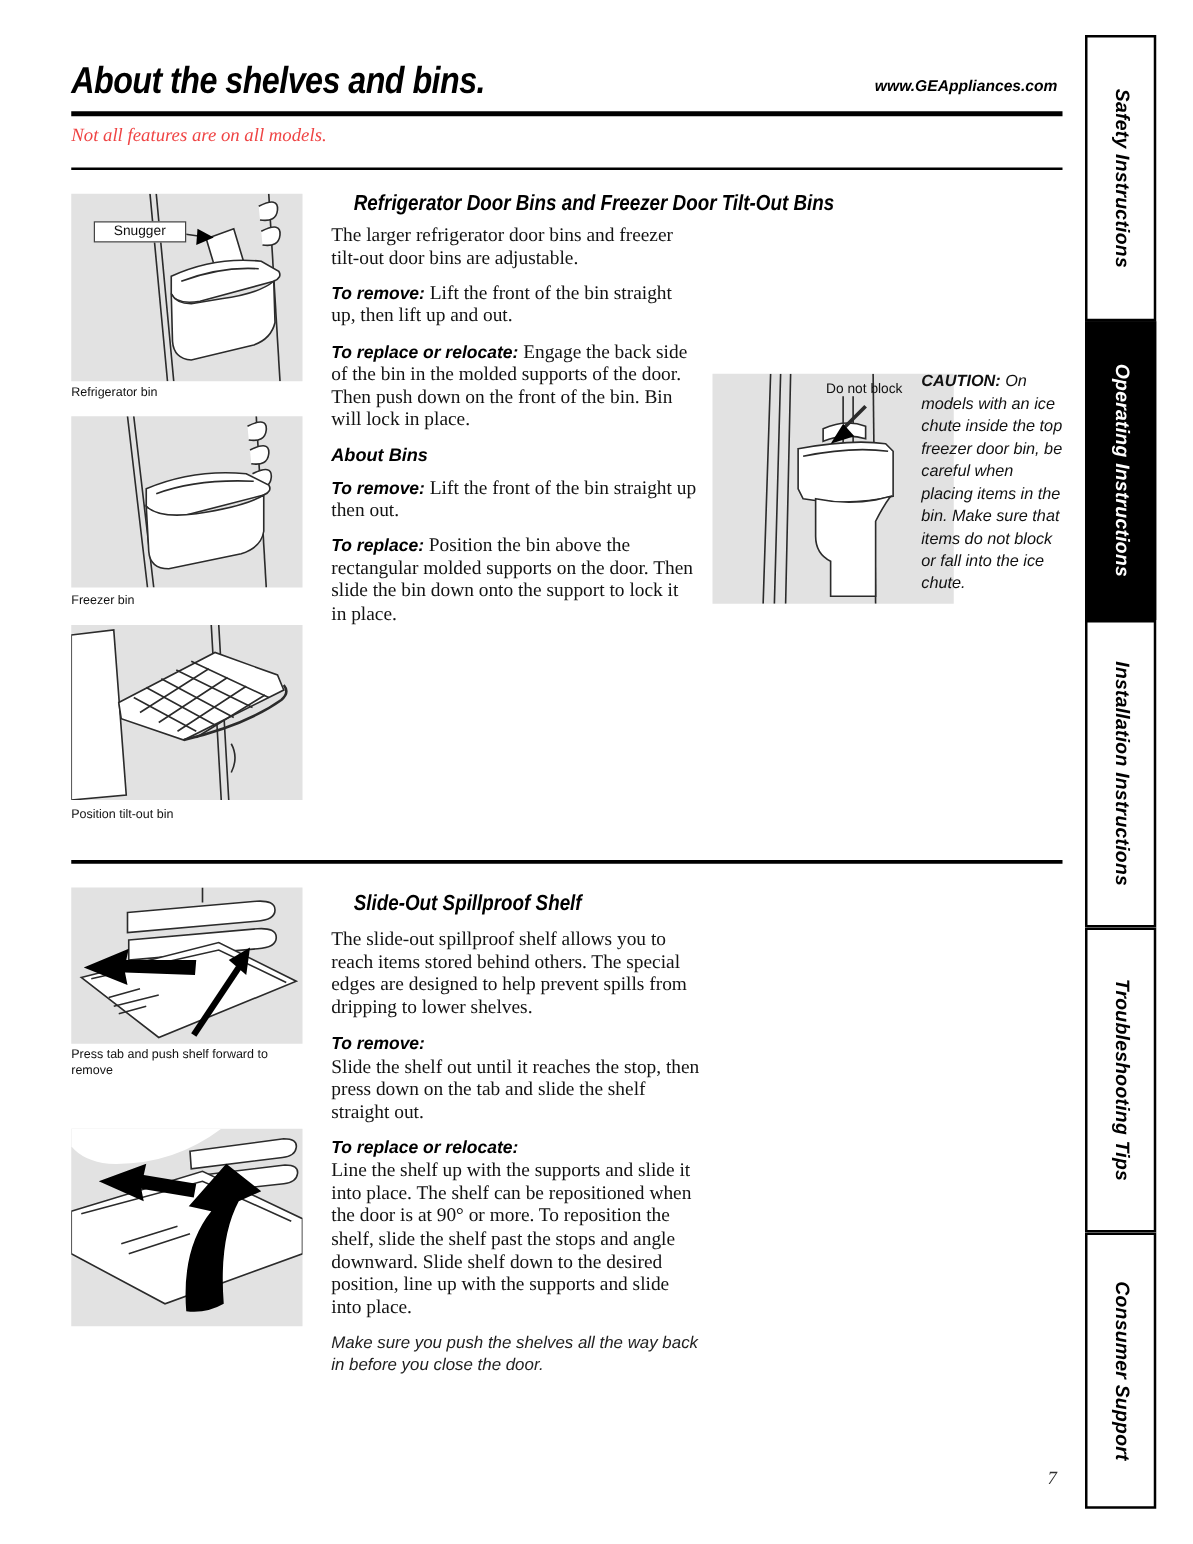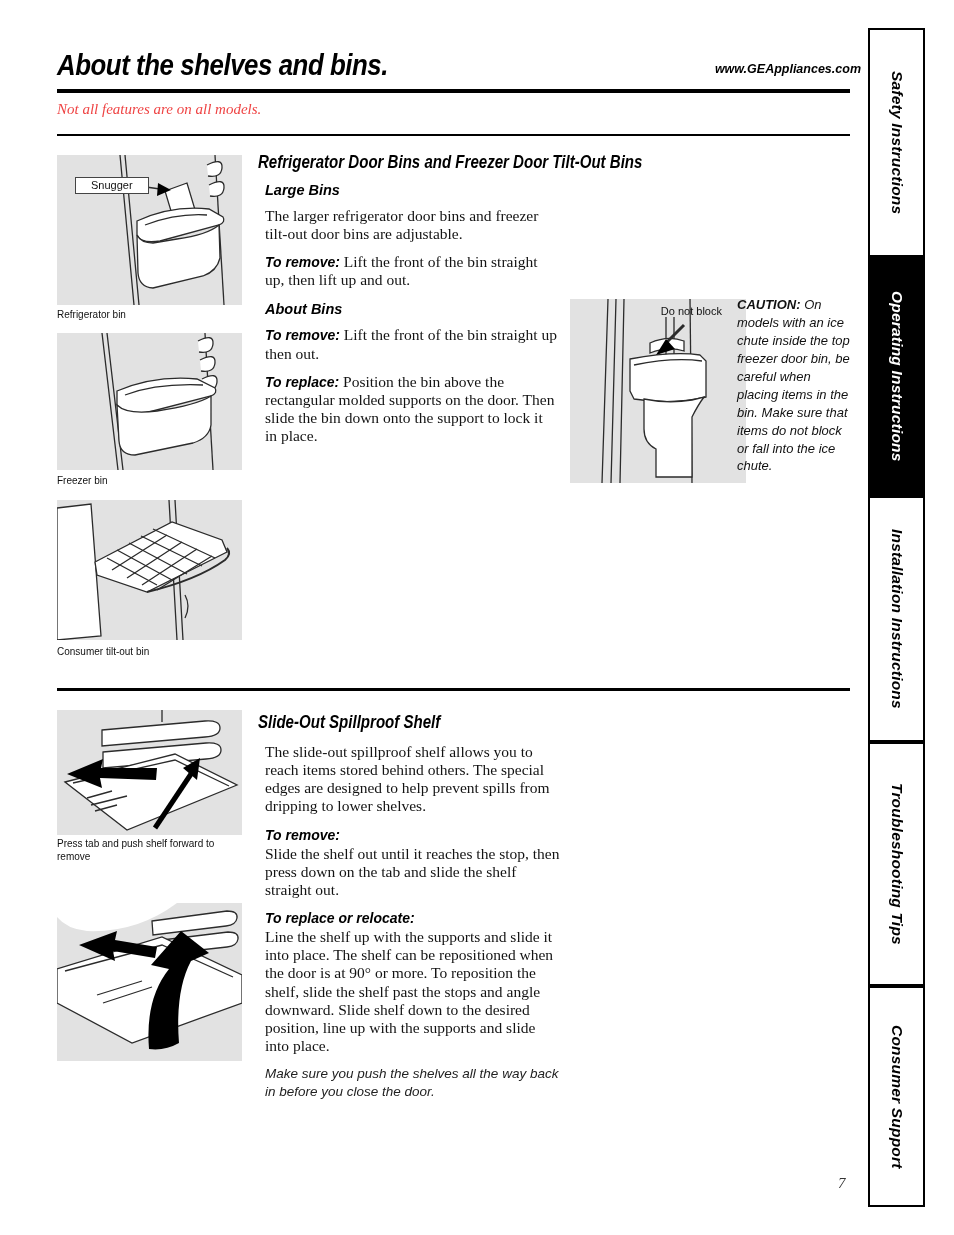--- a/index.html
+++ b/index.html
@@ -6,39 +6,39 @@
   .page {
     position:relative; width:954px; height:1235px; background:#fff;
     font-family:"Liberation Serif", serif; color:#111; overflow:hidden;
   }
   .cond { display:inline-block; transform:scaleX(0.86); transform-origin:0 50%; white-space:nowrap; }
   .sansbi { font-family:"Liberation Sans", sans-serif; font-weight:bold; font-style:italic; }
 
   
   .title { position:absolute; left:57px; top:48px; font-size:30px; letter-spacing:-0.5px;
            font-family:"Liberation Sans", sans-serif; font-weight:bold; font-style:italic; color:#000; }
-  .site  { position:absolute; right:93px; top:62px; font-size:12.5px;
+  .site  { position:absolute; right:108px; top:62px; font-size:12.5px;
            font-family:"Liberation Sans", sans-serif; font-weight:bold; font-style:italic; color:#000; }
   .rule  { position:absolute; left:57px; width:793px; background:#000; }
   .rule.r1 { top:89px;  height:4px; }
   .rule.r2 { top:134px; height:2px; }
   .rule.r3 { top:688px; height:3px; }
   .tagline { position:absolute; left:57px; top:101px; font-size:15px;
              font-family:Liberation Serif, serif; font-style:italic; color:#ef4444; }
 
   
   .fig { position:absolute; left:57px; width:185px; background:#e2e2e2; }
   .fig svg { display:block; width:100%; height:100%; }
   .figlabel { position:absolute; font-family:"Liberation Sans", sans-serif; font-size:11px; color:#111; }
   .boxlabel { border:1px solid #444; background:#fff; padding:0 15px; line-height:15px; }
   .caption { position:absolute; left:57px; width:180px; font-family:"Liberation Sans", sans-serif;
              font-size:10px; line-height:1.25; color:#111; }
 
   
-  .h-section { position:absolute; left:258px; font-family:"Liberation Sans", sans-serif;
+  .h-section { position:absolute; left:283px; font-family:"Liberation Sans", sans-serif;
                font-weight:bold; font-style:italic; font-size:17.5px; color:#000; }
   .col { position:absolute; font-size:15.5px; line-height:1.17; color:#131313; }
   .col p { margin:0 0 10px; }
   .col .sub { font-family:"Liberation Sans", sans-serif; font-weight:bold; font-style:italic;
               font-size:14.5px; margin:2px 0 8px; color:#000; }
   .lead { font-family:"Liberation Sans", sans-serif; font-weight:bold; font-style:italic;
           font-size:14px; color:#000; }
   .labelline { margin:0 0 1px !important; }
   .note { font-family:"Liberation Sans", sans-serif; font-style:italic; font-size:13.5px;
           line-height:1.3; color:#222; margin-top:4px; }
@@ -115,35 +115,35 @@
     <svg viewBox="0 0 185 140">
       <path class="wh" d="M0,8 L34,4 L44,136 L0,140 Z"></path>
       <path class="ln" d="M112,0 L120,140 M118,0 L126,140"></path>
       <path class="wh" d="M38,62 L115,22 L165,40 L170,52 L90,92 L40,75 Z"></path>
       <path class="ln" d="M50,58 L100,85 M60,50 L115,80 M72,43 L130,74 M84,36 L145,66 M96,29 L158,58"></path>
       <path class="ln" d="M55,70 L110,35 M70,78 L125,42 M85,85 L140,49 M100,90 L155,56"></path>
       <path class="ln" style="stroke-width:2" d="M90,92 Q140,80 168,60 Q175,54 170,48"></path>
       <path class="ln" d="M128,95 Q134,106 128,118"></path>
     </svg>
   </div>
-  <div class="caption" style="top:646px;">Consumer tilt-out bin</div>
+  <div class="caption" style="top:646px;">Position tilt-out bin</div>
 
   <div class="h-section" style="top:152px;"><span class="cond">Refrigerator Door Bins and Freezer Door Tilt-Out Bins</span></div>
 
   <div class="col" style="left:265px; top:180px; width:292px;">
-    <div class="sub">Large Bins</div>
     <p>The larger refrigerator door bins and freezer tilt-out door bins are adjustable.</p>
     <p><b class="lead">To remove:</b> <span>Lift the front of the bin straight up, then lift up and out.</span></p>
+    <p><b class="lead">To replace or relocate:</b> <span>Engage the back side of the bin in the molded supports of the door. Then push down on the front of the bin. Bin will lock in place.</span></p>
     <div class="sub" style="margin-top:12px;">About Bins</div>
     <p><b class="lead">To remove:</b> <span>Lift the front of the bin straight up then out.</span></p>
     <p><b class="lead">To replace:</b> <span>Position the bin above the rectangular molded supports on the door. Then slide the bin down onto the support to lock it in place.</span></p>
   </div>
 
 
-  <div class="fig" style="left:570px; top:299px; width:176px; height:184px;">
+  <div class="fig" style="left:570px; top:299px; width:193px; height:184px;">
     <svg viewBox="0 0 160 184">
       <path class="ln" d="M30,0 L24,184 M38,0 L33,184 M46,0 L42,184"></path>
       <path class="ln" d="M112,0 L114,184"></path>
       <path class="ln" d="M88,18 L88,56 M96,18 L96,56"></path>
       <path class="wh" d="M72,44 Q90,36 106,42 L106,52 Q90,47 72,54 Z"></path>
       <path class="wh" d="M52,60 Q95,52 122,56 L128,62 L128,98 Q95,106 56,100 L52,92 Z"></path>
       <path class="ln" d="M56,66 Q95,58 124,62"></path>
       <path class="wh" d="M66,100 L66,130 Q66,144 78,150 L78,178 L114,178 L114,118 Q120,106 126,98 L114,101 Q90,105 66,100 Z"></path>
       <line class="ln" style="stroke-width:3" x1="106" y1="26" x2="88" y2="44"></line>
       <polygon class="bk" points="78,56 88,40 97,50"></polygon>

